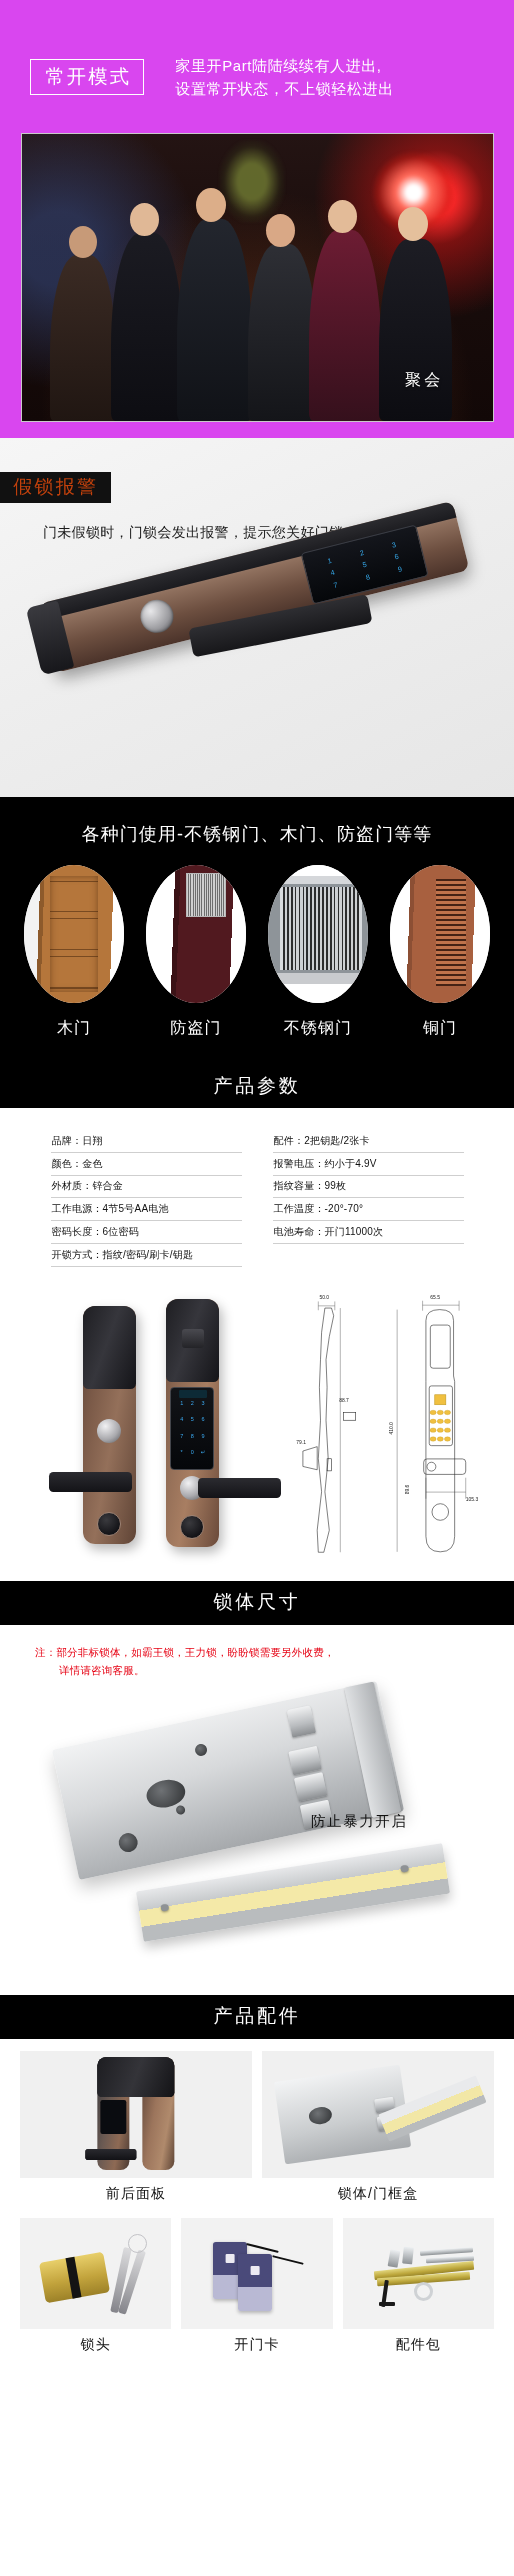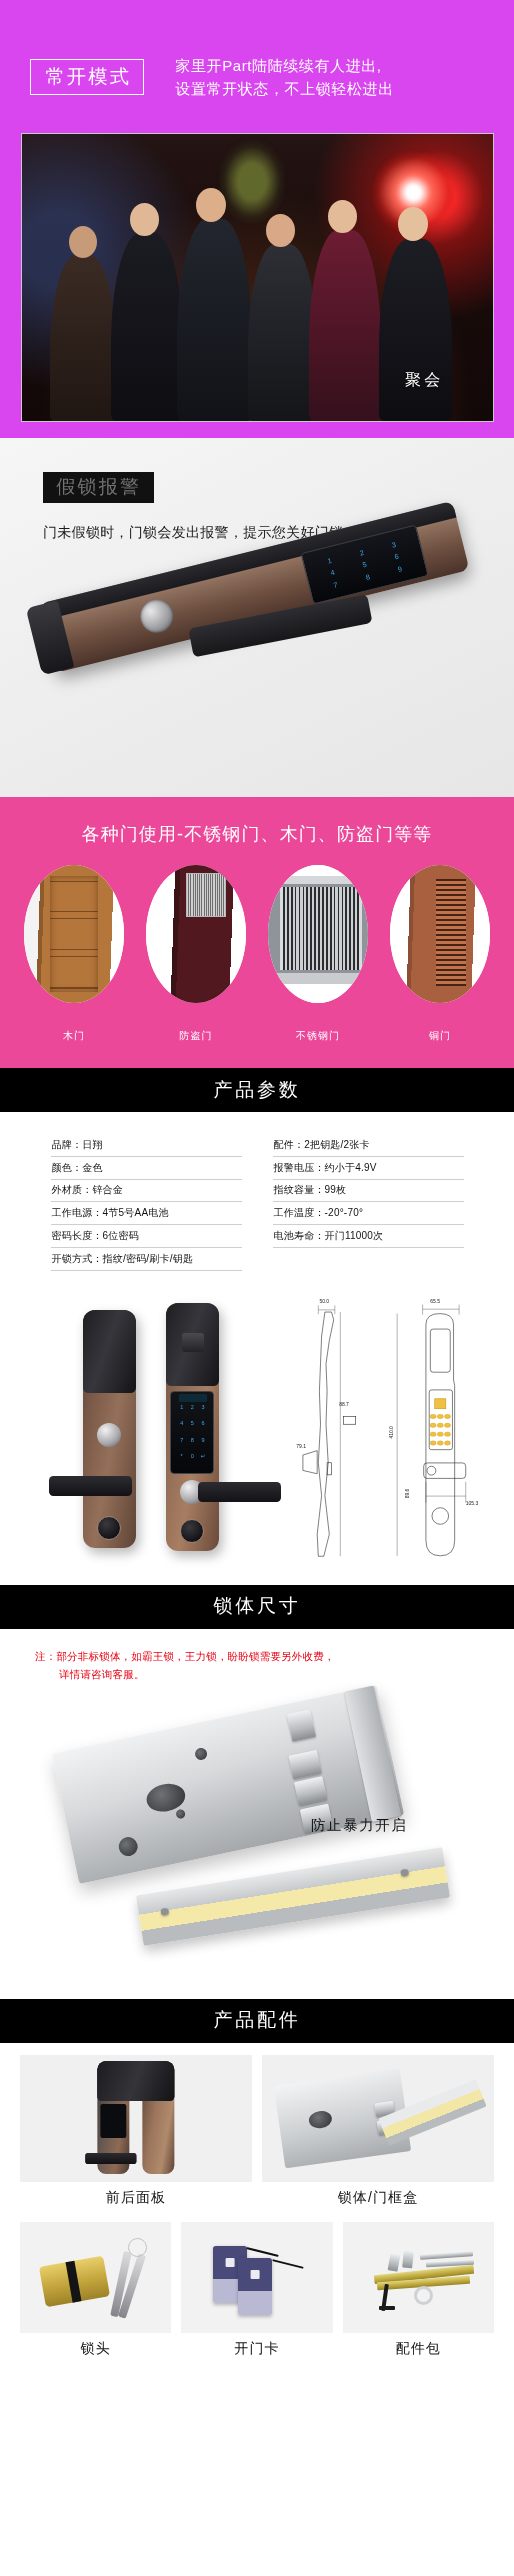--- a/index.html
+++ b/index.html
@@ -53,23 +53,23 @@
     font-size:16px; letter-spacing:3.3px; font-weight:400;
     text-shadow:0 1.1px 2.8px rgba(0,0,0,.85);
   }
 
   
   .alarm {
     background:linear-gradient(155deg,#f6f6f6 0%,#eeeeee 45%,#e6e6e6 100%);
     padding:34px 0 0 0; position:relative; height:359px; overflow:hidden;
   }
   .alarm-badge {
-    display:inline-block; background:#111; color:#737373;
+    display:inline-block; background:#111; color:#c2410c;
     font-size:19px; letter-spacing:2.2px; padding:5.5px 13.3px 6.6px 13.3px;
-    margin-left:43px; line-height:1;
+    line-height:1;
   }
   .alarm-sub {
     margin:21px 0 0 43px; font-size:14px; color:#1a1a1a; letter-spacing:0.3px;
   }
   
   .lock-tilt {
     position:absolute; left:39px; top:166px; width:459px; height:182px;
     transform:rotate(-14deg); transform-origin:left top;
   }
   .lock-body {
@@ -97,30 +97,30 @@
     position:absolute; left:138px; top:65px; width:182px; height:29px; border-radius:5.5px;
     background:linear-gradient(180deg,#2e2e32 0%,#17171a 100%);
     transform:rotate(3deg);
   }
   .lock-tip {
     position:absolute; left:-14.4px; top:1.1px; width:33px; height:69px; border-radius:7.7px 3.3px 3.3px 7.7px;
     background:linear-gradient(180deg,#3a3a3f,#17171b);
   }
 
   
-  .doors { background:#ec4899; color:#fff; padding:25.4px 0 25.4px 0; }
+  .doors { background:#000000; color:#fff; padding:25.4px 0 25.4px 0; }
   .doors h2 { text-align:center; font-size:18px; font-weight:400; letter-spacing:1.1px; }
   .door-grid { display:flex; justify-content:space-between; padding:19px 20px 0 20px; }
   .door-cell { width:108px; text-align:center; }
   .door-oval {
     width:100px; height:138px; margin:0 auto; border-radius:50%/50%;
     overflow:hidden; background:#fff; position:relative;
   }
   .door-img { position:absolute; inset:0; }
-  .door-cell span { display:block; margin-top:26px; font-size:10px; letter-spacing:1.1px; }
+  .door-cell span { display:block; margin-top:15px; font-size:16px; letter-spacing:1.1px; }
 
   
   .d-wood { background:linear-gradient(92deg,#f3f3f3 0 16%, #8d5a2b 16% 20%, #b5763b 20% 86%, #ffffff 86% 100%); }
   .d-wood::after {
     content:""; position:absolute; left:26%; top:8%; width:48%; height:84%;
     background:
       linear-gradient(180deg,transparent 0 4%, rgba(70,38,12,.55) 4% 5%, transparent 5% 30%,
       rgba(70,38,12,.55) 30% 31%, transparent 31% 36%, rgba(70,38,12,.55) 36% 37%,
       transparent 37% 63%, rgba(70,38,12,.55) 63% 64%, transparent 64% 69%,
       rgba(70,38,12,.55) 69% 70%, transparent 70% 96%, rgba(70,38,12,.55) 96% 97%, transparent 97%);

